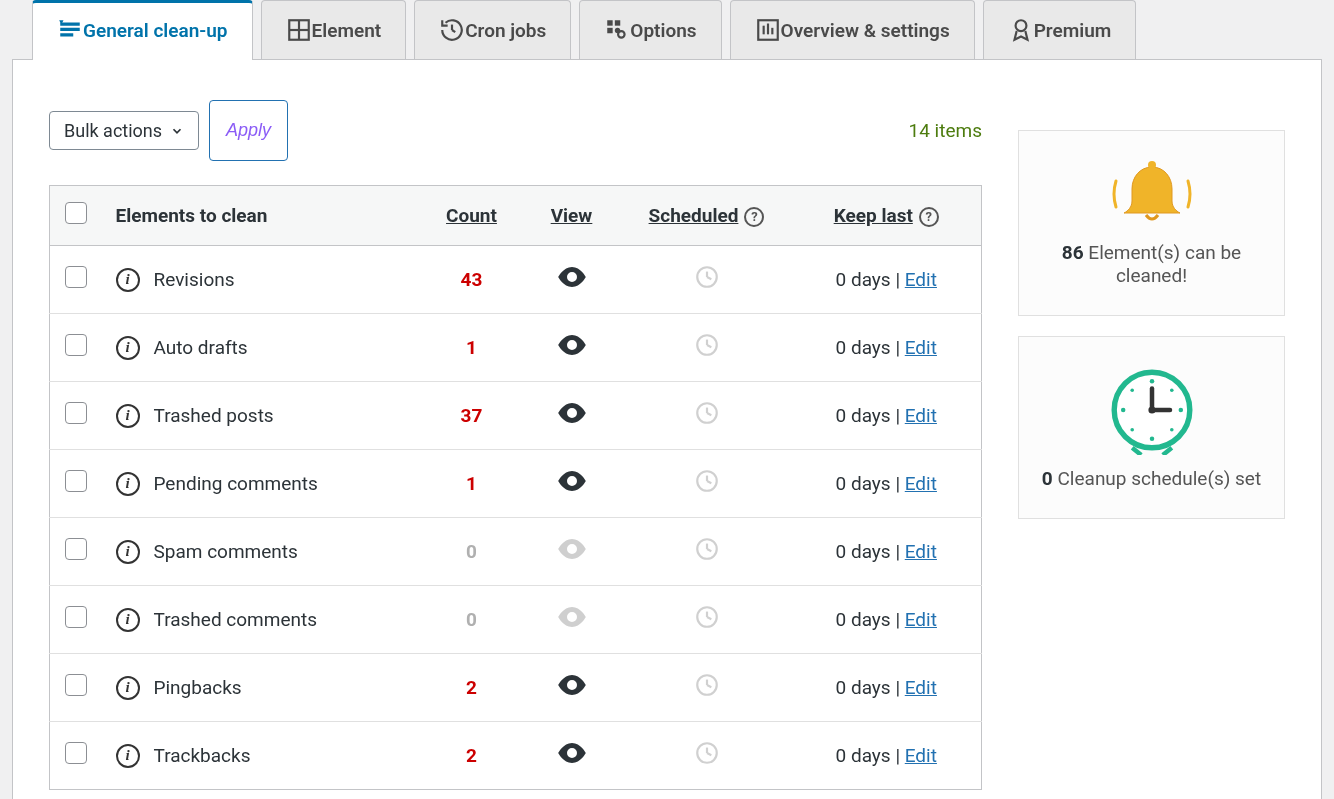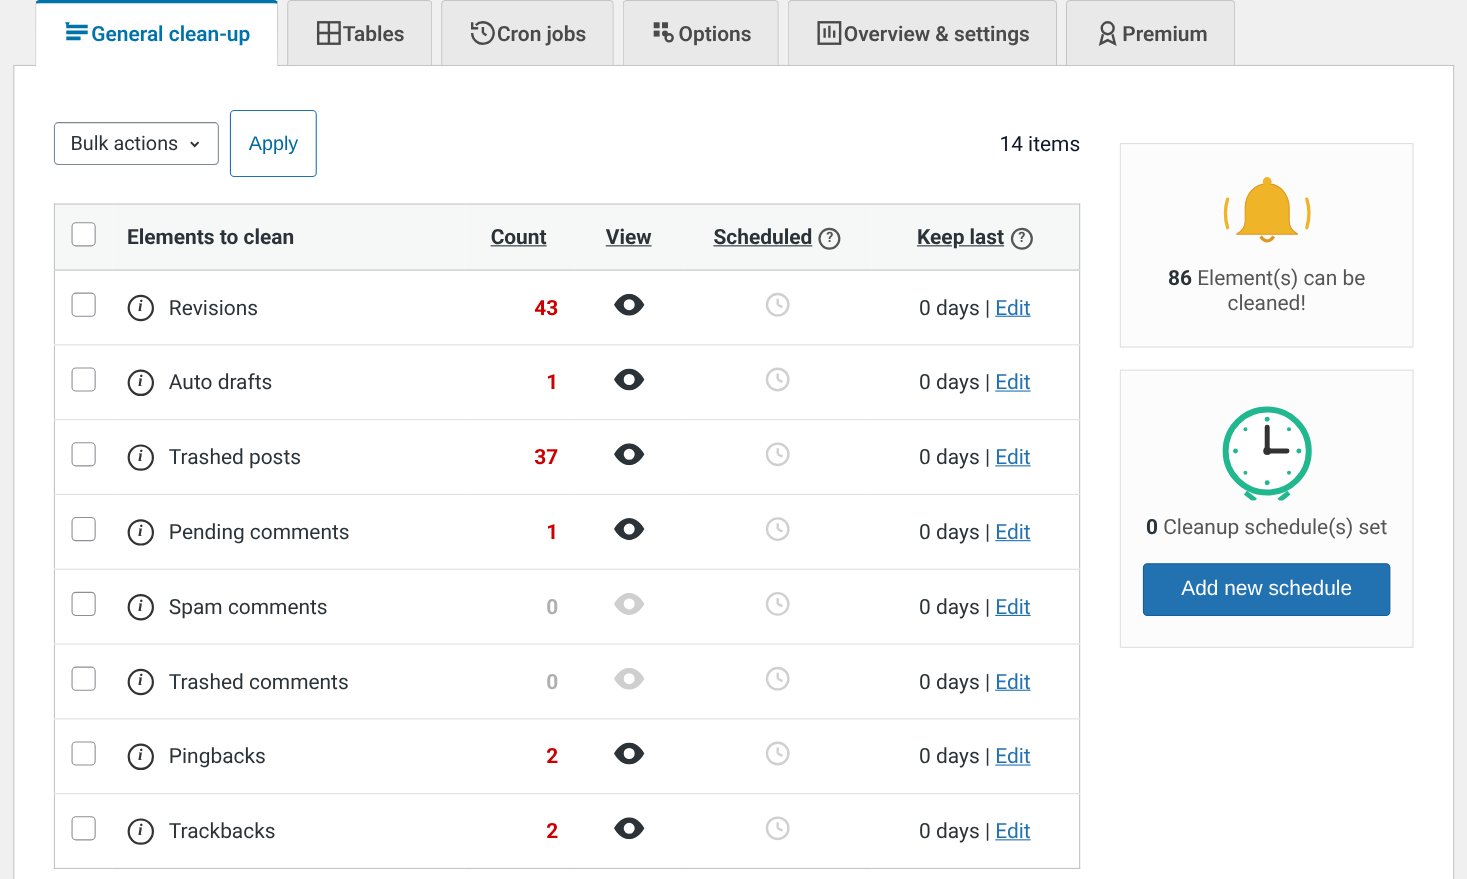--- a/index.html
+++ b/index.html
@@ -69,28 +69,29 @@
     display: flex; align-items: center; gap: 8px;
     border: 1px solid #7e8993;
     border-radius: 4px;
     padding: 8px 14px;
     font-size: 18px;
     background: #fff;
     cursor: pointer;
   }
   .apply-btn {
     border: 1px solid #2271b1;
-    color: #0369a1;
+    color: #8b5cf6;
     background: #fff;
     border-radius: 4px;
     padding: 19px 16px;
     font-size: 18px;
     cursor: pointer;
-  }
-  .item-count { font-size: 19px; color: #0f172a; }
+    font-style: italic;
+  }
+  .item-count { font-size: 19px; color: #4d7c0f; }
 
   
   table {
     width: 100%;
     border-collapse: collapse;
     border: 1px solid #c3c4c7;
   }
   thead th {
     background: #f6f7f7;
     border-bottom: 1px solid #c3c4c7;
@@ -102,21 +103,21 @@
   }
   thead th.center { text-align: center; text-decoration: underline; }
   tbody td {
     border-bottom: 1px solid #e0e0e0;
     padding: 18px 14px;
     vertical-align: middle;
     font-size: 19px;
   }
   tbody tr:last-child td { border-bottom: none; }
   .col-check { width: 52px; text-align: center; }
-  .col-count { width: 100px; text-align: right; }
+  .col-count { width: 100px; text-align: center; }
   .col-view { width: 100px; text-align: center; }
   .col-sched { width: 170px; text-align: center; }
   .col-keep { width: 190px; text-align: center; }
 
   .chk {
     width: 22px; height: 22px; border: 1px solid #8c8f94; border-radius: 4px;
     display: inline-block; background: #fff; cursor: pointer;
   }
   .name-cell { display: flex; align-items: center; gap: 14px; }
   .info-ic {
@@ -182,21 +183,21 @@
           <path d="M2 3 L6 3 L4 7 Z" fill="currentColor"></path>
         </svg>
         <span>General clean-up</span>
       </div>
       <div class="tab">
         <svg viewBox="0 0 24 24" fill="none" stroke="currentColor" stroke-width="2">
           <rect x="3" y="3" width="18" height="18"></rect>
           <line x1="3" y1="12" x2="21" y2="12"></line>
           <line x1="12" y1="3" x2="12" y2="21"></line>
         </svg>
-        <span>Tables</span>
+        <span>Element</span>
       </div>
       <div class="tab">
         <svg viewBox="0 0 24 24" fill="none" stroke="currentColor" stroke-width="2">
           <path d="M3 12a9 9 0 1 0 3-6.7"></path>
           <polyline points="3 3 3 8 8 8"></polyline>
           <line x1="12" y1="7" x2="12" y2="12"></line>
           <line x1="12" y1="12" x2="15" y2="14"></line>
         </svg>
         <span>Cron jobs</span>
       </div>
@@ -456,17 +457,16 @@
             <circle cx="28" cy="72" r="2" fill="#22b88f"></circle>
             <circle cx="28" cy="28" r="2" fill="#22b88f"></circle>
             <line x1="28" y1="92" x2="38" y2="100" stroke="#22b88f" stroke-width="5"></line>
             <line x1="72" y1="92" x2="62" y2="100" stroke="#22b88f" stroke-width="5"></line>
           </svg>
         </div>
         <div class="card-text">
           <strong>0</strong>
           <span>Cleanup schedule(s) set</span>
         </div>
-        <button class="add-btn">Add new schedule</button>
       </div>
     </div>
   </div>
 </div>
 
 </body></html>

